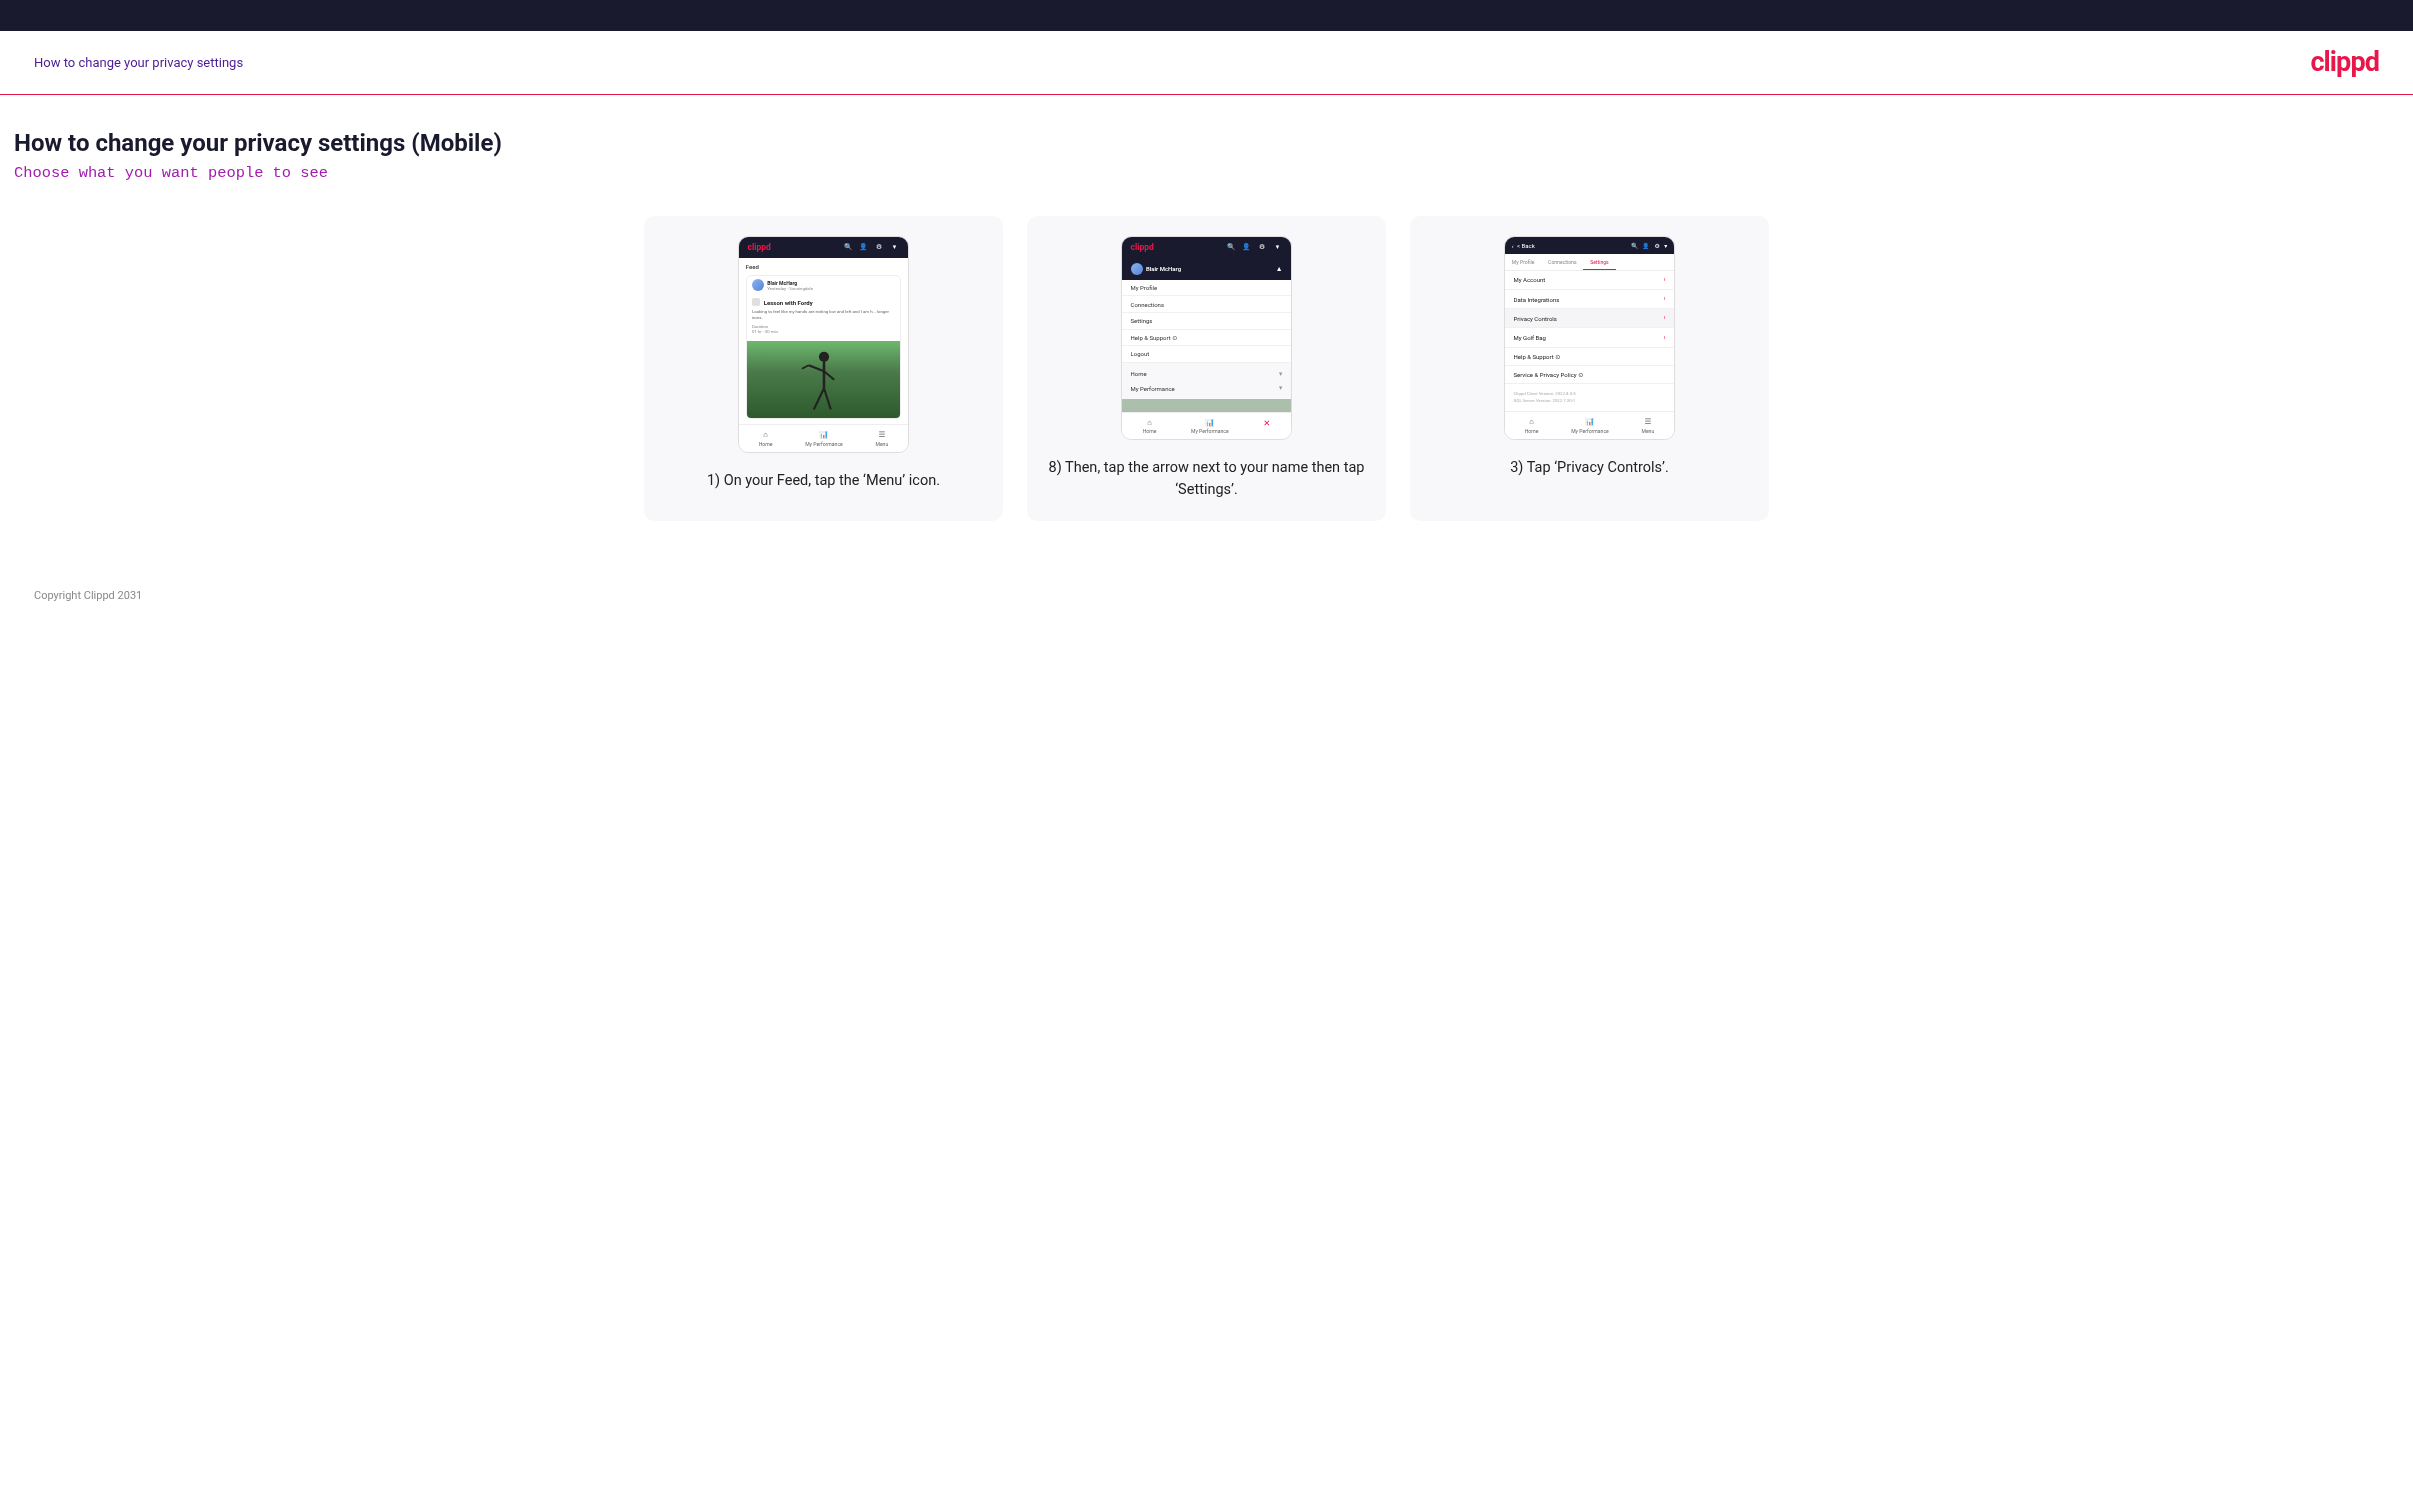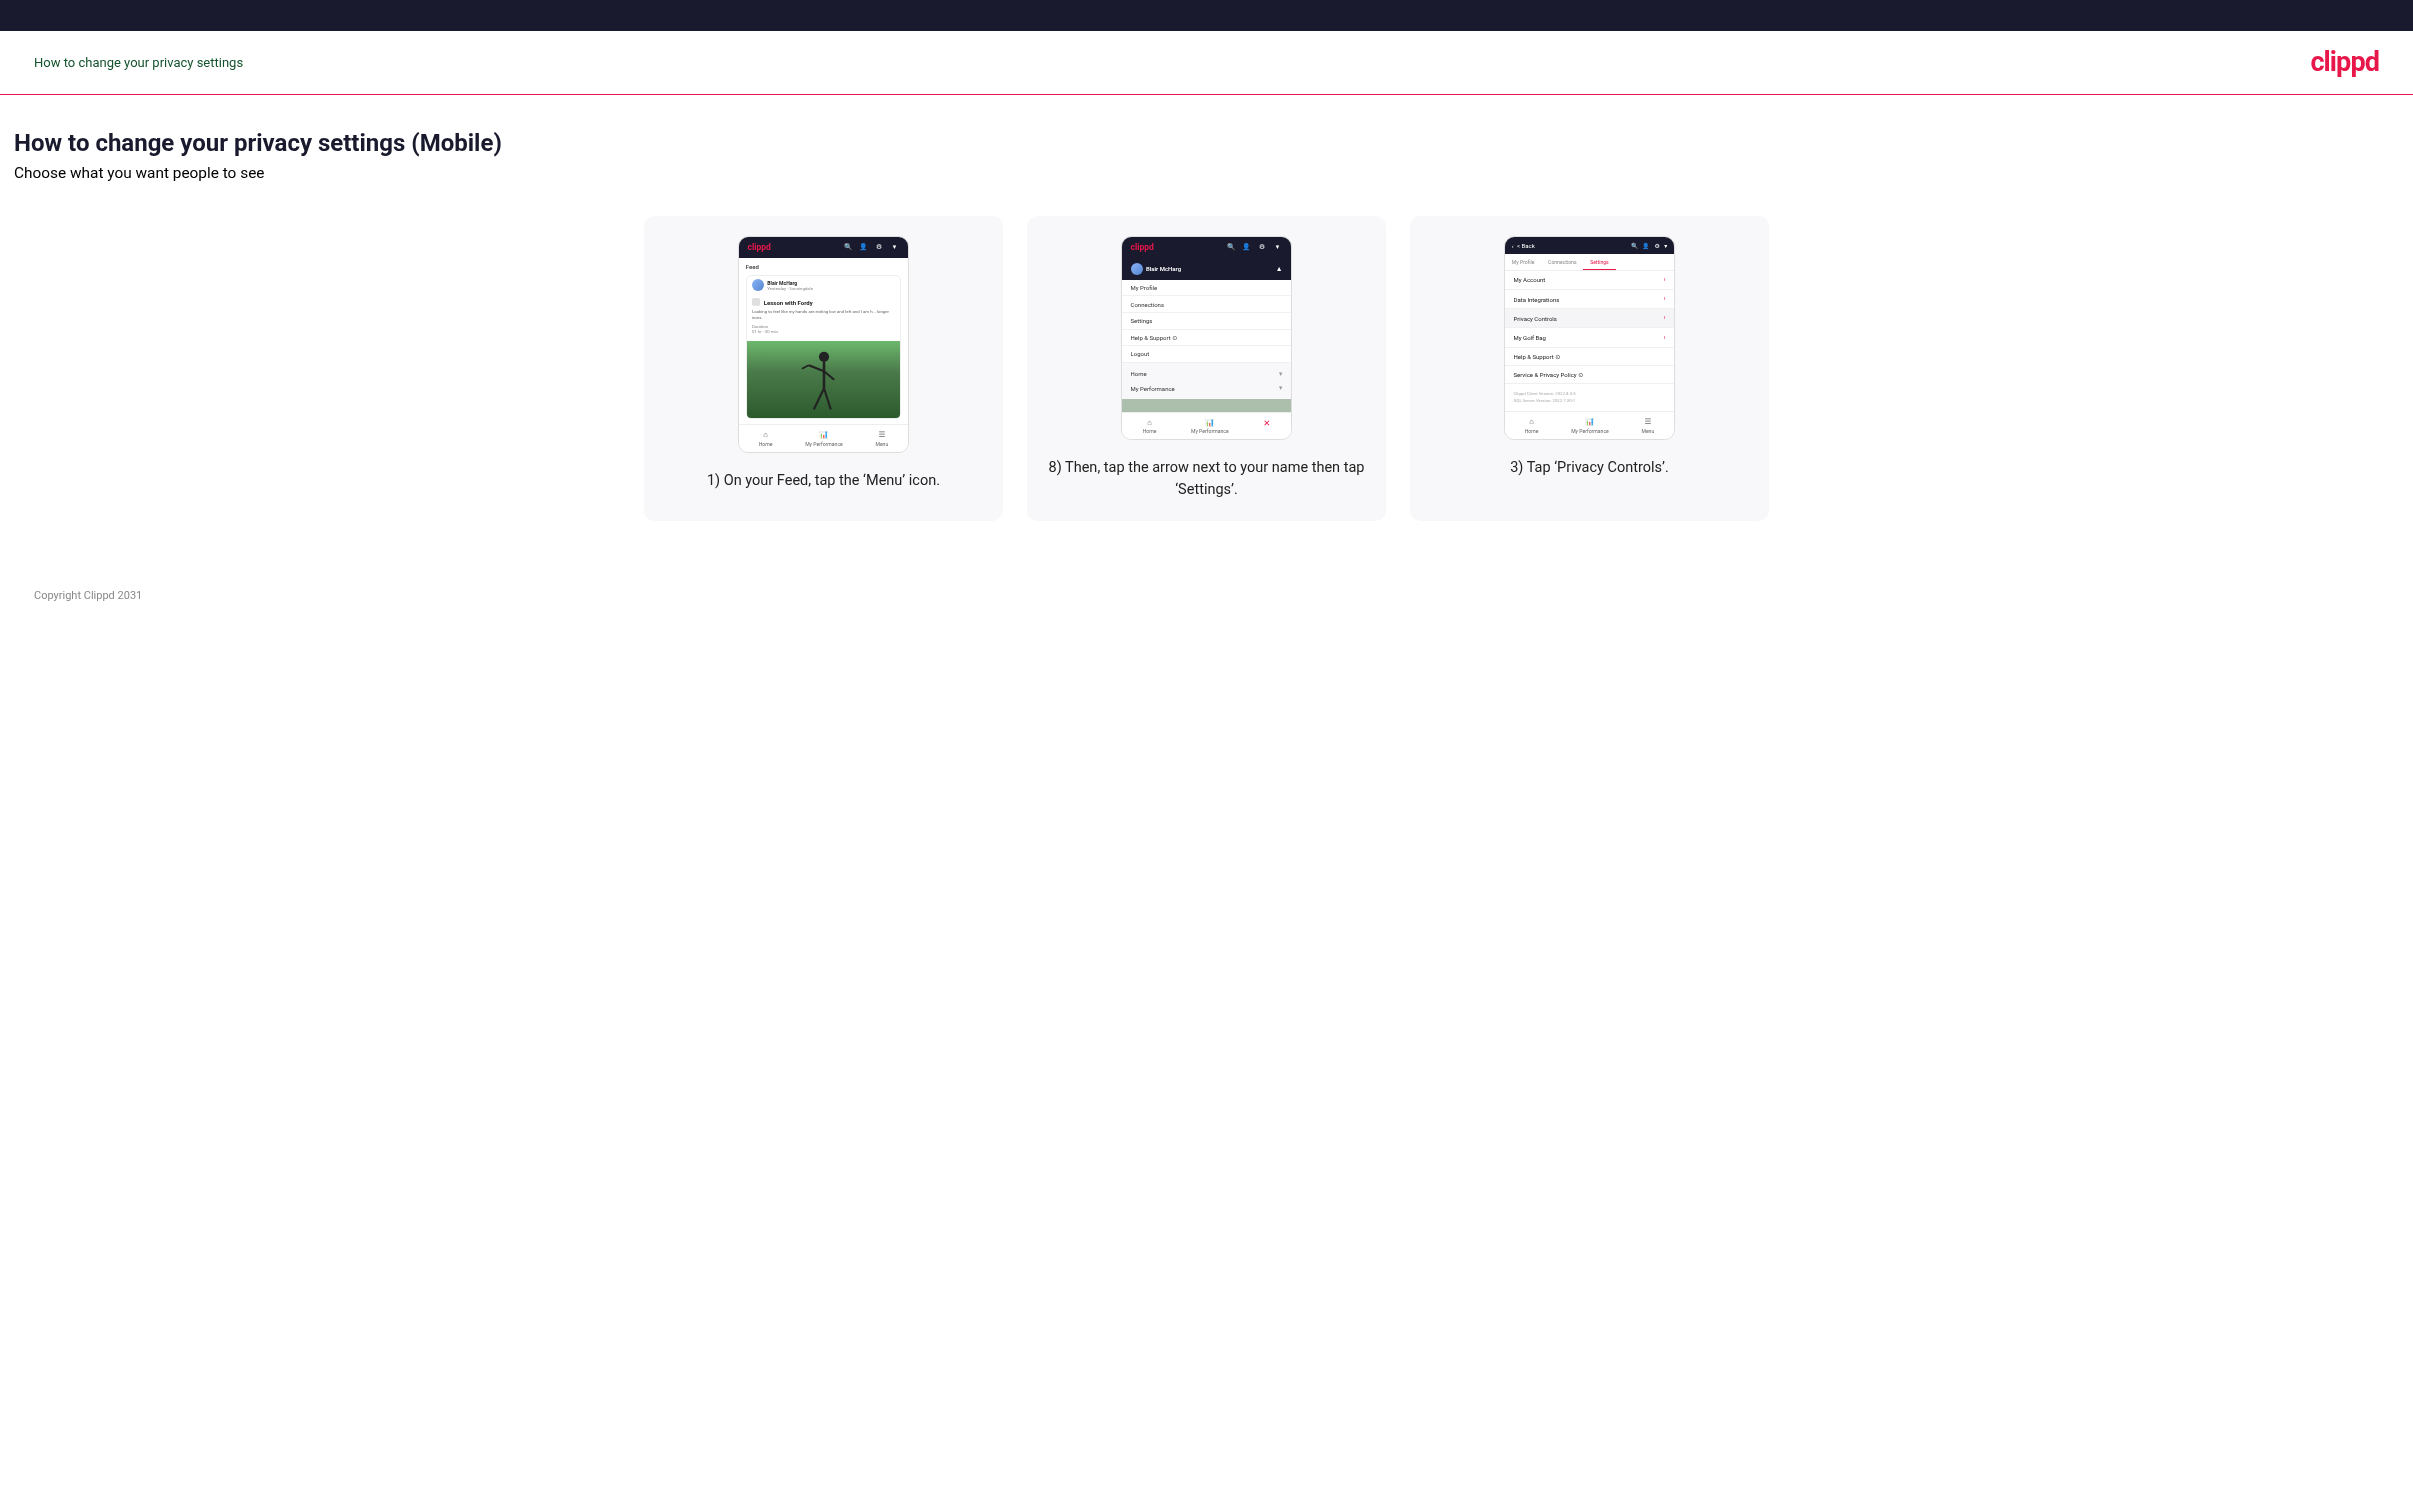--- a/index.html
+++ b/index.html
@@ -22,21 +22,21 @@
     .header {
       display: flex;
       align-items: center;
       justify-content: space-between;
       padding: 15.4px 34px;
       border-bottom: 1.7px solid #e8174a;
     }
 
     .header-title {
       font-size: 13px;
-      color: #14532d;
+      color: #4c1d95;
       font-weight: 400;
     }
 
     .logo {
       font-size: 27px;
       font-weight: 700;
       color: #e8174a;
       letter-spacing: -0.9px;
     }
 
@@ -47,23 +47,24 @@
 
     .page-heading {
       font-size: 24px;
       font-weight: 700;
       color: #1a1a2e;
       margin-bottom: 6.8px;
     }
 
     .page-subheading {
       font-size: 15.4px;
-      color: #000000;
+      color: #a21caf;
       font-weight: 400;
       margin-bottom: 34px;
+      font-family: Liberation Mono, monospace;
     }
 
     
     .steps-row {
       display: flex;
       gap: 24px;
       justify-content: center;
     }
 
     .step-card {

